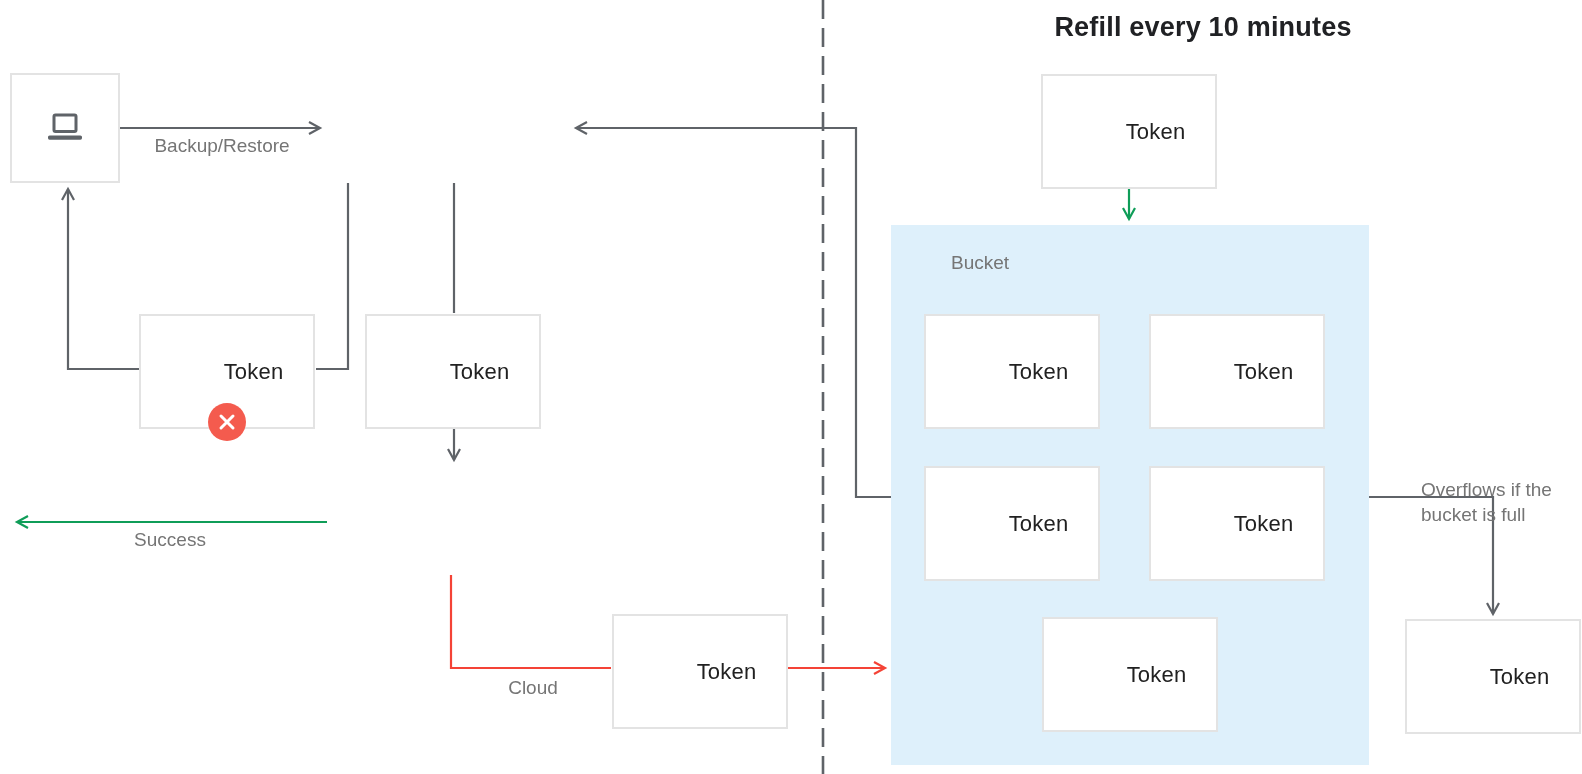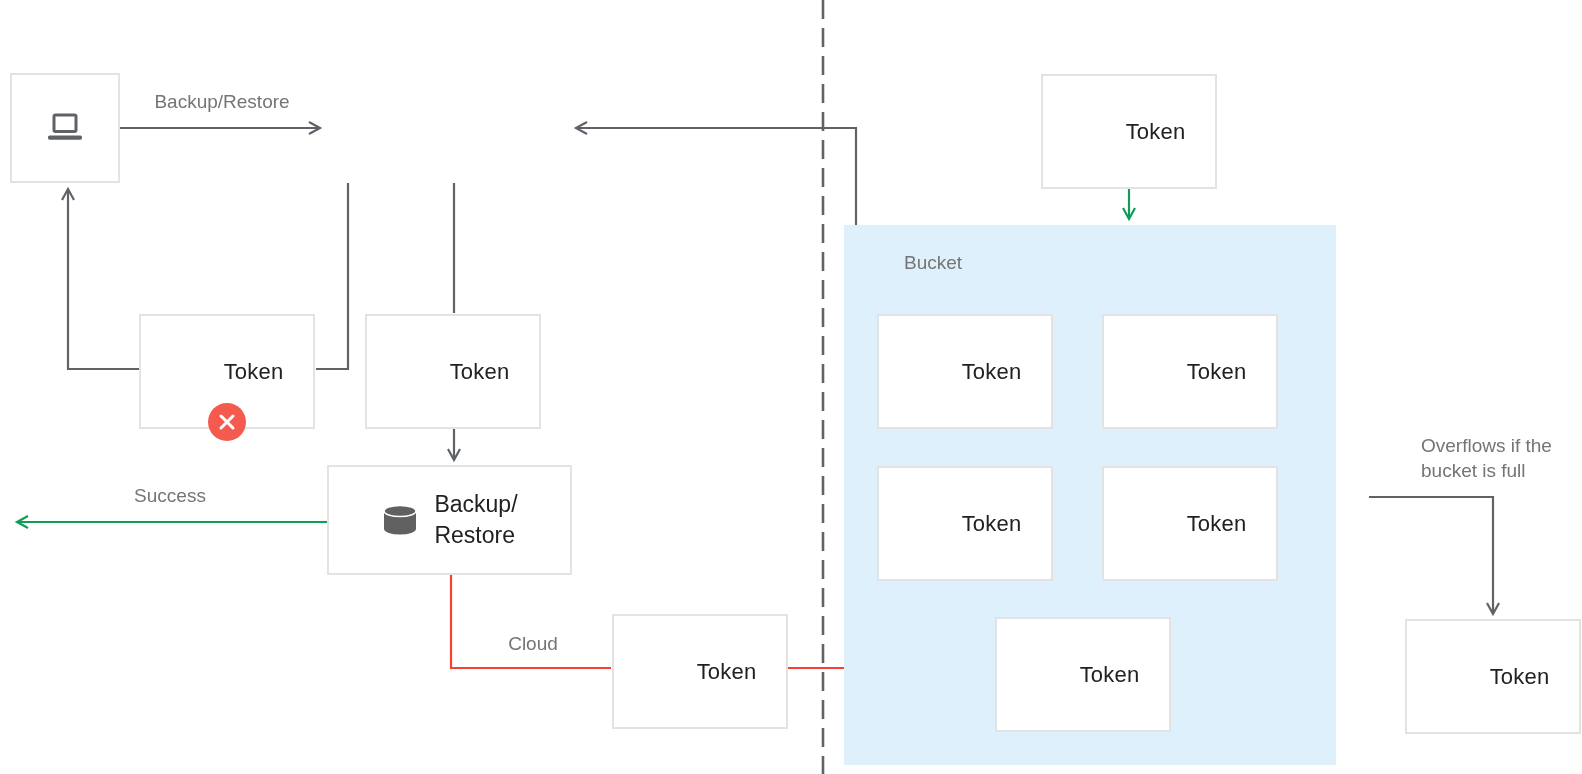--- a/index.html
+++ b/index.html
@@ -12,26 +12,26 @@
   .w-green{stroke:var(--line-green,#0f9d58);}
   .w-red{stroke:var(--line-red,#f44336);}
   .w-dash{stroke:var(--line-grey,#5f6368);stroke-width:2.6px;stroke-dasharray:19 9;fill:none;}
   
   .node{position:absolute;z-index:2;background:#fff;border:2px solid var(--box-border,#e3e3e3);
         box-sizing:border-box;display:flex;align-items:center;justify-content:center;gap:15px;}
   .node .nlabel{font-size:22px;color:var(--text-dark,#212121);letter-spacing:.2px;}
   .token-node{width:176px;height:115px;}
   .ico{flex:0 0 auto;display:block;}
   
-  .bucket{position:absolute;z-index:1;left:844px;top:225px;width:478px;height:540px;
-          background:var(--bucket-fill,#def0fb);padding-left:14px;}
+  .bucket{position:absolute;z-index:1;left:891px;top:225px;width:478px;height:540px;
+          background:var(--bucket-fill,#def0fb);}
   .blabel{position:absolute;left:14px;top:22px;display:flex;align-items:center;gap:10px;
           font-size:19px;color:var(--label-grey,#757575);}
   
-  .elabel{position:absolute;z-index:2;font-size:19px;color:var(--label-grey,#757575);}
+  .elabel{position:absolute;z-index:2;font-size:19px;color:var(--label-grey,#757575);margin-top:44px;}
   .center{text-align:center;}
   .title{position:absolute;z-index:2;left:1023px;top:12px;width:360px;text-align:center;
          font-size:27px;font-weight:bold;color:#202124;letter-spacing:.2px;}
   
   .err-badge{position:absolute;z-index:3;left:208px;top:403px;width:38px;height:38px;
              border-radius:50%;background:var(--error-badge,#f45b4e);
              display:flex;align-items:center;justify-content:center;}
   .backup-text{font-size:23px;line-height:31px;color:var(--text-dark,#212121);}
   .backup-text span{display:block;}
   .ovf span{display:block;line-height:25px;}
@@ -161,29 +161,20 @@
     </svg>
   </div>
 
   <div class="node token-node" style="left:365px;top:314px;">
     <svg class="ico" width="38" height="33">
         <use href="#i-token"></use>
       </svg>
     <span class="nlabel">Token</span>
   </div>
 
-  <div class="node" style="left:327px;top:465px;width:245px;height:110px;">
-    <svg class="ico" width="38" height="32">
-        <use href="#i-db"></use>
-      </svg>
-    <div class="backup-text">
-      <span>Backup/</span>
-      <span>Restore</span>
-    </div>
-  </div>
 
   <div class="node token-node" style="left:612px;top:614px;">
     <svg class="ico" width="38" height="33">
         <use href="#i-token"></use>
       </svg>
     <span class="nlabel">Token</span>
   </div>
 
   <div class="node token-node" style="left:1041px;top:74px;">
     <svg class="ico" width="38" height="33">
@@ -192,20 +183,21 @@
     <span class="nlabel">Token</span>
   </div>
 
   <div class="node token-node" style="left:1405px;top:619px;">
     <svg class="ico" width="38" height="33">
         <use href="#i-token"></use>
       </svg>
     <span class="nlabel">Token</span>
   </div>
 
+  <div class="title">Refill every 10 minutes</div>
 
   <div class="elabel center" style="left:122px;top:91px;width:200px;">Backup/Restore</div>
 
   <div class="elabel center" style="left:70px;top:485px;width:200px;">Success</div>
 
   <div class="elabel center" style="left:483px;top:633px;width:100px;">Cloud</div>
 
   <div class="elabel ovf" style="left:1421px;top:433px;width:170px;">
     <span>Overflows if the</span>
     <span>bucket is full</span>

